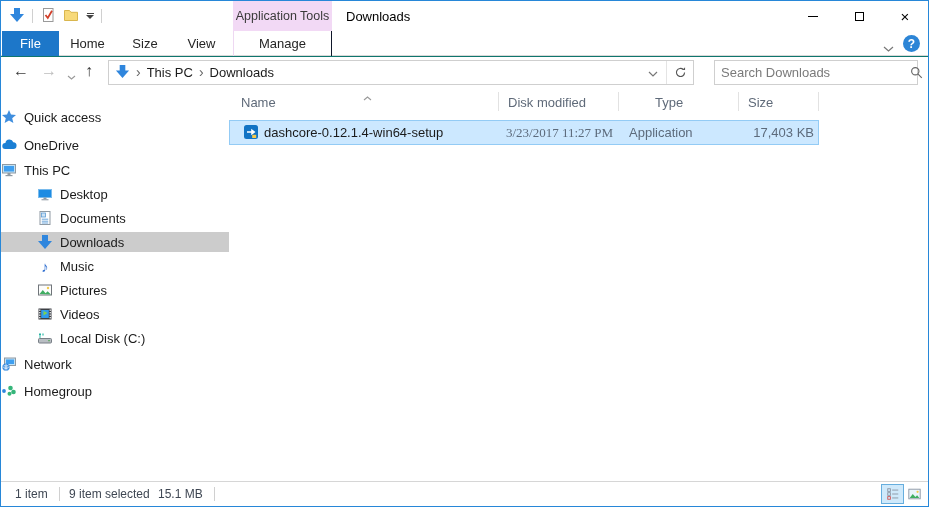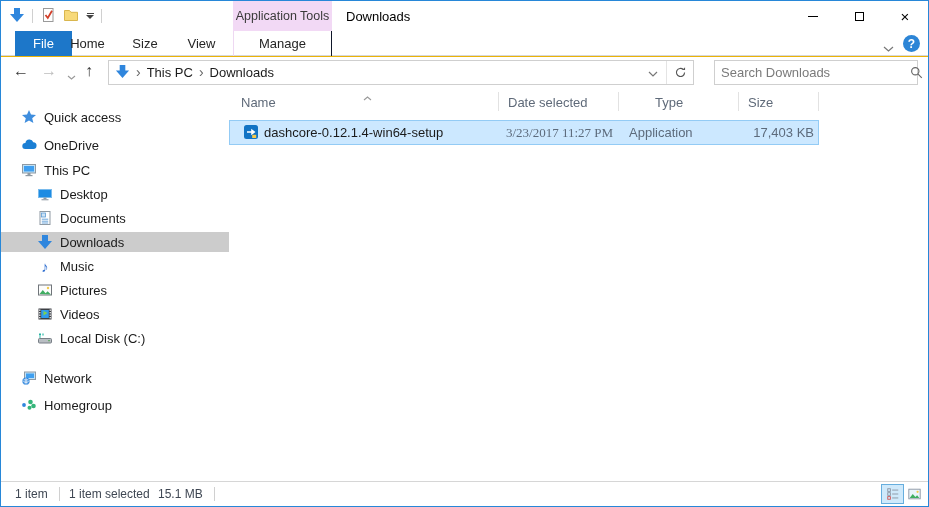--- a/index.html
+++ b/index.html
@@ -1,17 +1,17 @@
 <!DOCTYPE html>
 <html><head>
 <meta charset="utf-8">
 <style>
   * { margin:0; padding:0; box-sizing:border-box; }
   body { background:#555; font-family:"Liberation Sans","DejaVu Sans",sans-serif; }
-  .window { position:relative; width:929px; height:507px; background:#eab308;
+  .window { position:relative; width:929px; height:507px; background:#0f766e;
             border:1px solid #2787d8; overflow:hidden; font-size:13px; color:#1b1b1b; }
 
   
   .titlebar { position:absolute; left:0; top:0; width:100%; height:30px; background:#fff; }
   .qat { position:absolute; left:8px; top:3px; display:flex; align-items:center; gap:7px; height:24px; }
   .qat .vsep { width:1px; height:14px; background:#d0d0d0; }
   .qat-caret { display:flex; flex-direction:column; align-items:center; gap:1px; }
   .qat-caret .bar { width:7px; height:1px; background:#444; }
   .qat-caret .tri { width:0; height:0; border-left:4px solid transparent; border-right:4px solid transparent; border-top:4px solid #444; }
   .ctx-tab { position:absolute; left:232px; top:0; width:99px; height:30px; background:#f2d9f5;
@@ -19,21 +19,21 @@
   .win-title { position:absolute; left:345px; top:8px; font-size:13px; color:#000; }
   .caption { position:absolute; right:0; top:0; display:flex; }
   .cap-btn { width:46px; height:30px; display:flex; align-items:center; justify-content:center; }
   .glyph-min { width:10px; height:1px; background:#000; }
   .glyph-max { width:9px; height:9px; border:1px solid #000; }
   .glyph-close { font-size:15px; color:#000; line-height:1; }
 
   
   .tabrow { position:absolute; left:0; top:30px; width:100%; height:25px; background:#fff; border-bottom:1px solid #d8d8d8; }
   .rtab { position:absolute; top:0; height:25px; display:flex; align-items:center; justify-content:center; color:#262626; }
-  .rtab-file { left:14px; width:57px; background:#1d77c9; color:#fff; }
+  .rtab-file { left:1px; width:57px; background:#1d77c9; color:#fff; }
   .rtab-home { left:58px; width:57px; }
   .rtab-share { left:115px; width:58px; }
   .rtab-view { left:173px; width:55px; }
   .rtab-manage { left:232px; width:99px; border-left:1px solid #eed8f2; border-right:1px solid #0f172a; }
   .ribbon-collapse { position:absolute; right:34px; top:9px; }
   .help-btn { position:absolute; right:8px; top:4px; width:17px; height:17px; border-radius:50%;
               background:#2c85d6; color:#fff; font-size:12px; font-weight:bold;
               display:flex; align-items:center; justify-content:center; }
 
   
@@ -49,25 +49,25 @@
   .searchbox { position:absolute; left:713px; top:3px; width:204px; height:25px; border:1px solid #cfcfcf;
                display:flex; align-items:center; background:#fff; }
   .searchbox input { flex:1; border:none; outline:none; padding:0 6px; font-size:13px;
                      font-family:inherit; color:#1b1b1b; }
   .searchbox input::placeholder { color:#7a7a7a; }
 
   
   .main { position:absolute; left:0; top:86px; right:0; bottom:25px; display:flex; background:#fff; }
 
   .sidebar { width:228px; padding-top:20px; flex:none; }
-  .side-item { height:20px; margin-bottom:4px; display:flex; align-items:center; gap:7px; padding-left:20px; }
+  .side-item { height:20px; margin-bottom:4px; display:flex; align-items:center; gap:7px; }
   .side-item.lvl2 { padding-left:36px; }
   .side-item.selected { background:#cccccc; }
   .side-item .icn { width:16px; height:16px; flex:none; display:flex; align-items:center; justify-content:center; }
-  .mt8 { margin-top:8px; } .mt6 { margin-top:20px; } .mt5 { margin-top:5px; } .mt3 { margin-top:3px; } .mt7 { margin-top:7px; }
+  .mt8 { margin-top:8px; } .mt6 { margin-top:6px; } .mt5 { margin-top:5px; } .mt3 { margin-top:3px; } .mt7 { margin-top:7px; }
   .note-glyph { font-size:15px; color:#2f6fd0; line-height:1; }
 
   .filepane { position:relative; flex:1; }
   .colheaders { position:absolute; left:0; top:0; width:100%; height:29px; }
   .col-label { position:absolute; top:0; height:29px; line-height:31px; color:#5f6a79; font-size:13px;text-align:right; }
   .col-sep { position:absolute; top:5px; width:1px; height:19px; background:#e2e2e2; }
   .sort-caret { position:absolute; left:134px; top:2px; }
 
   .filerow { position:absolute; left:0; top:33px; width:590px; height:25px;
              background:#cce8ff; border:1px solid #93cbf5; }
@@ -324,21 +324,21 @@
 
     <div class="filepane">
       <div class="colheaders">
         <span class="sort-caret">
           <svg width="9" height="5" viewBox="0 0 9 5">
               <polyline points="1,4 4.5,1 8,4" fill="none" stroke="#9a9a9a" stroke-width="1.1"></polyline>
             </svg>
         </span>
         <span class="col-label" style="left:12px;">Name</span>
         <span class="col-sep" style="left:269px;"></span>
-        <span class="col-label" style="left:279px;">Date selected</span>
+        <span class="col-label" style="left:279px;">Disk modified</span>
         <span class="col-sep" style="left:389px;"></span>
         <span class="col-label" style="left:399px;margin-left:27px;">Type</span>
         <span class="col-sep" style="left:509px;"></span>
         <span class="col-label" style="left:519px;">Size</span>
         <span class="col-sep" style="left:589px;"></span>
       </div>
 
       <div class="filerow">
         <span class="fr-icon">
           <svg width="16" height="16" viewBox="0 0 16 16">
@@ -351,21 +351,21 @@
         <span class="cell fr-date">3/23/2017 11:27 PM</span>
         <span class="cell fr-type">Application</span>
         <span class="cell fr-size">17,403 KB</span>
       </div>
     </div>
   </div>
 
   <div class="statusbar">
     <span class="sb-text" style="left:14px;">1 item</span>
     <span class="sb-sep" style="left:58px;"></span>
-    <span class="sb-text" style="left:68px;">1 item selected</span>
+    <span class="sb-text" style="left:68px;">9 item selected</span>
     <span class="sb-text" style="left:157px;">15.1 MB</span>
     <span class="sb-sep" style="left:213px;"></span>
 
     <div class="viewbtn active" style="right:24px;">
       <svg width="14" height="14" viewBox="0 0 16 16">
         <rect x="2" y="2" width="3" height="3" fill="none" stroke="#8892a0"></rect>
           <path d="M7 3.5h7" stroke="#8892a0"></path>
         <rect x="2" y="6.5" width="3" height="3" fill="none" stroke="#8892a0"></rect>
           <path d="M7 8h7" stroke="#8892a0"></path>
         <rect x="2" y="11" width="3" height="3" fill="none" stroke="#d05050"></rect>

